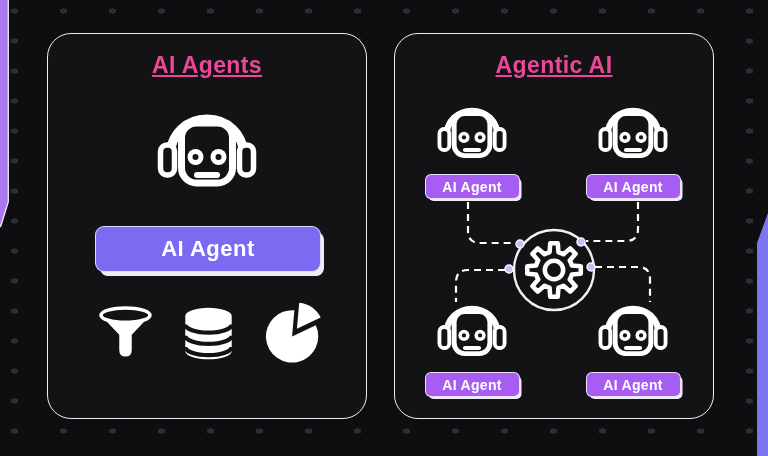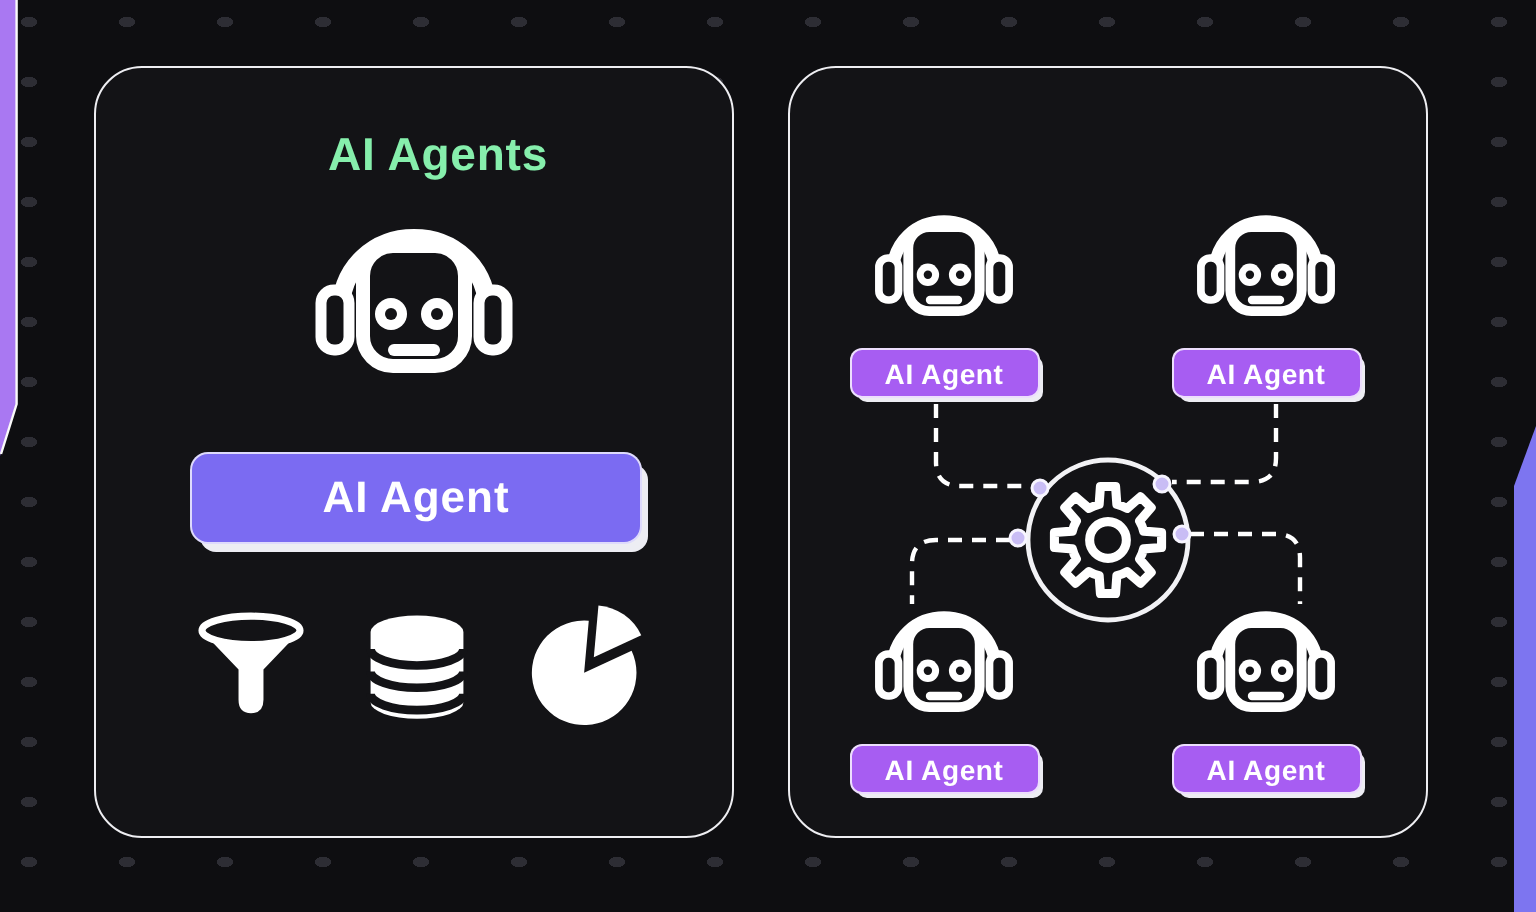--- a/index.html
+++ b/index.html
@@ -12,22 +12,22 @@
     font-family:"Liberation Sans","DejaVu Sans",sans-serif;
   }
   .panel{
     position:absolute;top:33px;width:320px;height:386px;
     background:#131316;border:1.5px solid #eeeef2;border-radius:24px;
     box-sizing:border-box;
   }
   .panel.left{left:47px;}
   .panel.right{left:394px;}
   .panel h2{
-    position:absolute;top:18px;left:0;width:100%;margin:12px;
-    text-align:center;color:#86efac;font-size:23px;font-weight:700;letter-spacing:.4px;
+    position:absolute;top:18px;left:0;width:100%;margin:0;
+    text-align:center;color:#ec4899;font-size:23px;font-weight:700;letter-spacing:.4px;text-decoration:underline;
   }
   .big-robot{position:absolute;top:64px;left:50%;transform:translateX(-50%);}
   .big-button{
     position:absolute;top:192px;left:47px;width:226px;height:46px;
     background:#7b6bf2;border:1px solid rgba(255,255,255,.75);border-radius:9px;
     box-shadow:4px 5px 0 -1px #ededf3;
     color:#fff;font-size:22px;font-weight:700;text-align:center;line-height:44px;
     box-sizing:border-box;letter-spacing:.5px;
   }
   .tool-row{
@@ -101,20 +101,21 @@
         <path d="M5,47 a27,9.5 0 0 0 54,0" fill="none" stroke="#131316" stroke-width="5"></path>
       </svg>
       <svg width="62" height="63" viewBox="0 0 64 64">
         <path d="M30,35 L32.4,8.1 A27,27 0 1 0 54.5,23.6 Z" fill="#fff"></path>
         <path d="M35,27 L37.4,0.2 A27,27 0 0 1 59.5,15.6 Z" fill="#fff"></path>
       </svg>
     </div>
   </div>
 
   <div class="panel right">
+    <h2>Agentic AI</h2>
 
     <svg class="connect-layer" viewBox="0 0 320 386">
       <g fill="none" stroke="#fff" stroke-width="2.2" stroke-dasharray="7 5">
         <path d="M73,168 V197 Q73,209 85,209 H120"></path>
         <path d="M243,168 V195 Q243,207 231,207 H191"></path>
         <path d="M110,236 H73 Q61,236 61,248 V268"></path>
         <path d="M200,233 H243 Q255,233 255,245 V268"></path>
       </g>
       <circle cx="159" cy="236" r="40" fill="#131316" stroke="#f2f2f5" stroke-width="2.4"></circle>
       <g transform="translate(159,236) scale(1.08)">

